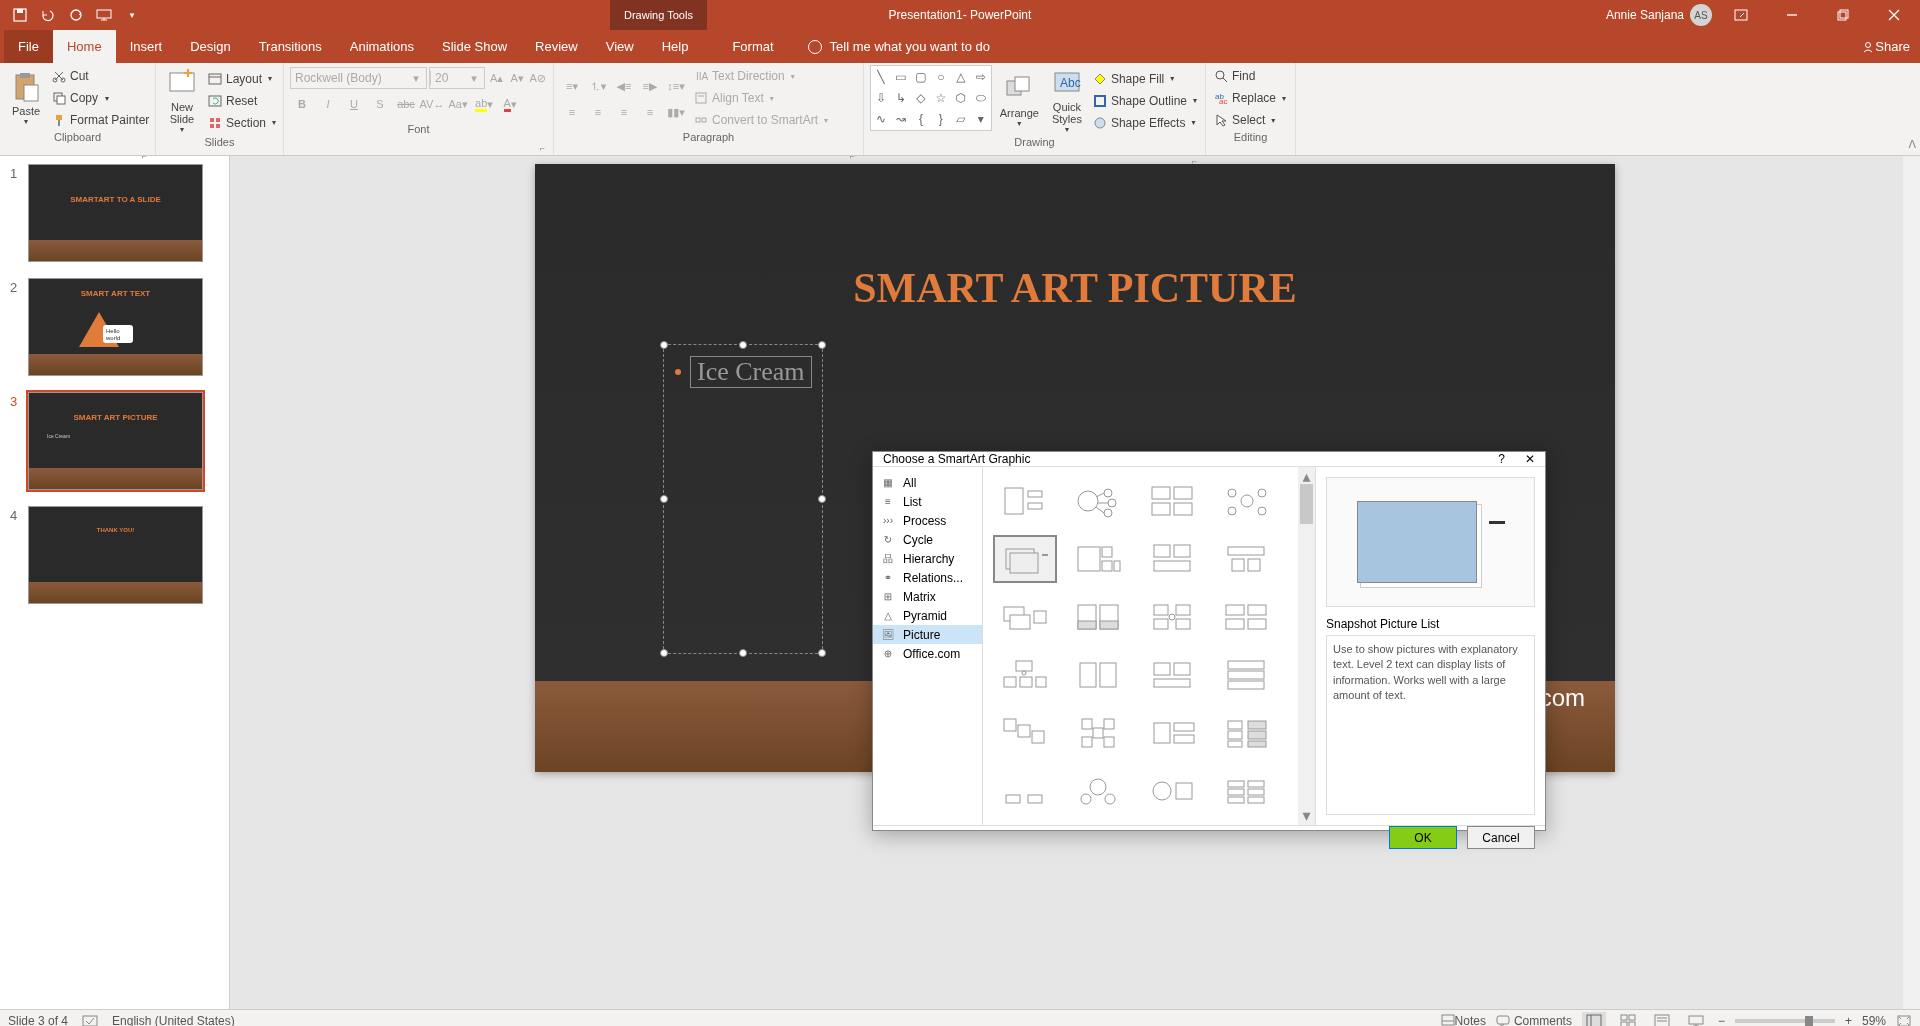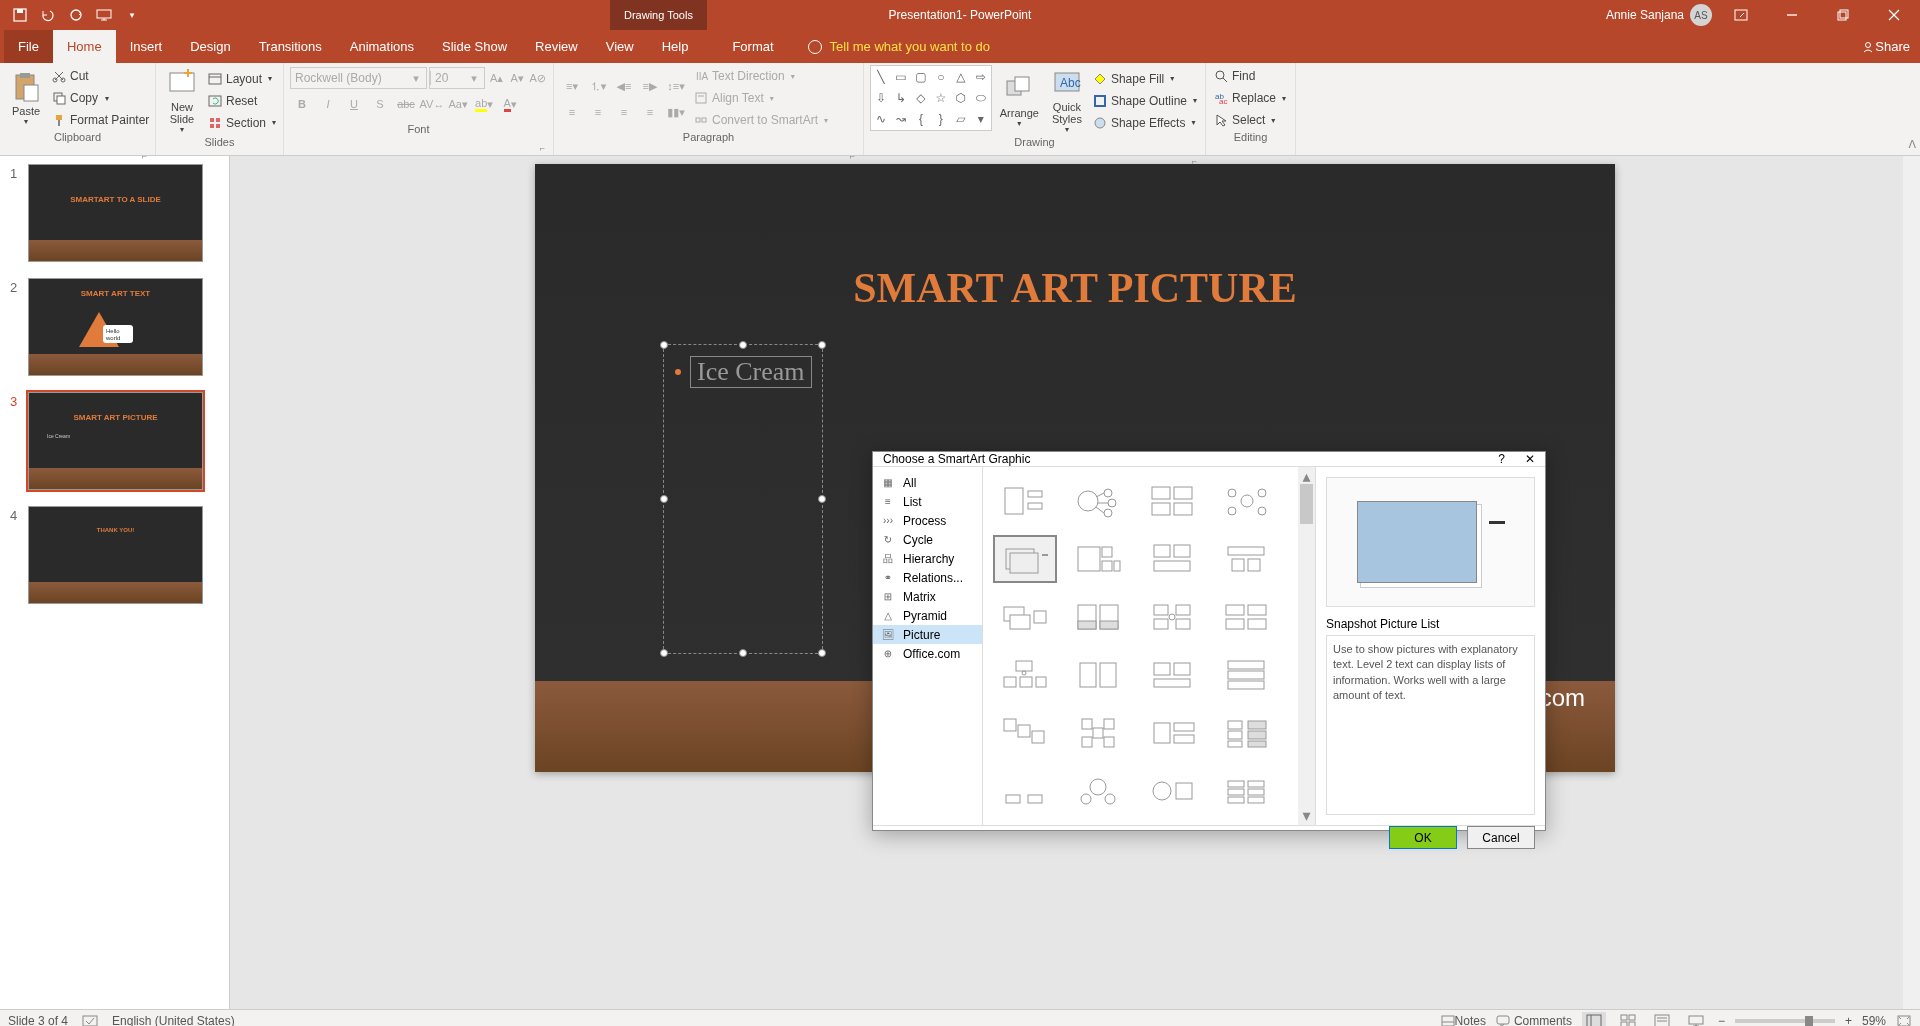--- a/index.html
+++ b/index.html
@@ -16,21 +16,21 @@
 .user-name { font-size: 12px; text-align: right; }
 .avatar { width: 22px; height: 22px; border-radius: 50%; background: #d4d4d4; color: #555; font-size: 10px; display: flex; align-items: center; justify-content: center; }
 .win-btn { width: 45px; height: 30px; display: flex; align-items: center; justify-content: center; cursor: pointer; }
 
 
 .tabrow { height: 33px; background: #B7472A; display: flex; align-items: stretch; padding-left: 4px; position: relative; }
 .tab { padding: 0 14px; display: flex; align-items: center; color: #fff; font-size: 13px; cursor: pointer; }
 .tab.file { background: #9B3C22; }
 .tab.active { background: #f3f2f1; color: #B7472A; }
 .tab.format { margin-left: 0; }
-.tellme { display: flex; align-items: center; gap: 8px; color: #fde047; font-size: 13px; margin-left: 20px; cursor: text; }
+.tellme { display: flex; align-items: center; gap: 8px; color: #ffffff; font-size: 13px; margin-left: 20px; cursor: text; }
 .bulb { width: 14px; height: 14px; border: 1px solid #fff; border-radius: 50%; position: relative; }
 .share-btn { position: absolute; right: 10px; top: 0; height: 33px; display: flex; align-items: center; gap: 0; color: #fff; font-size: 13px; cursor: pointer; }
 
 
 .ribbon { height: 93px; background: #f3f2f1; border-bottom: 1px solid #ccc; display: flex; position: relative; }
 .ribbon-group { border-right: 1px solid #e0e0e0; padding: 2px 6px 0 6px; display: flex; flex-direction: column; justify-content: space-between; }
 .group-label { text-align: center; font-size: 11px; color: #666; padding-bottom: 20px; position: relative; }
 .group-dialog { position: absolute; right: 2px; bottom: 2px; font-size: 9px; color: #888; }
 .group-body { display: flex; gap: 4px; flex: 1; }
 .rbtn-lg { display: flex; flex-direction: column; align-items: center; justify-content: center; padding: 2px 4px; cursor: pointer; font-size: 11px; color: #444; }
@@ -789,21 +789,21 @@
     <span>Slide 3 of 4</span>
     <span>
         <svg width="16" height="14">
           <rect x="1" y="2" width="14" height="10" fill="none" stroke="#888"></rect>
           <path d="M4 7 L7 10 L12 4" fill="none" stroke="#888"></path>
         </svg>
       </span>
     <span>English (United States)</span>
   </div>
   <div class="status-right">
-    <span style="display:flex;align-items:center">
+    <span style="display:flex;">
         <svg width="14" height="12">
           <rect x="1" y="1" width="12" height="10" fill="none" stroke="#888"></rect>
           <line x1="1" y1="7" x2="13" y2="7" stroke="#888"></line>
         </svg>
         <span>Notes</span>
       </span>
     <span style="display:flex;gap:4px;align-items:center">
         <svg width="14" height="12">
           <rect x="1" y="1" width="12" height="8" rx="2" fill="none" stroke="#888"></rect>
           <path d="M5 9 L5 12 L8 9" fill="none" stroke="#888"></path>

